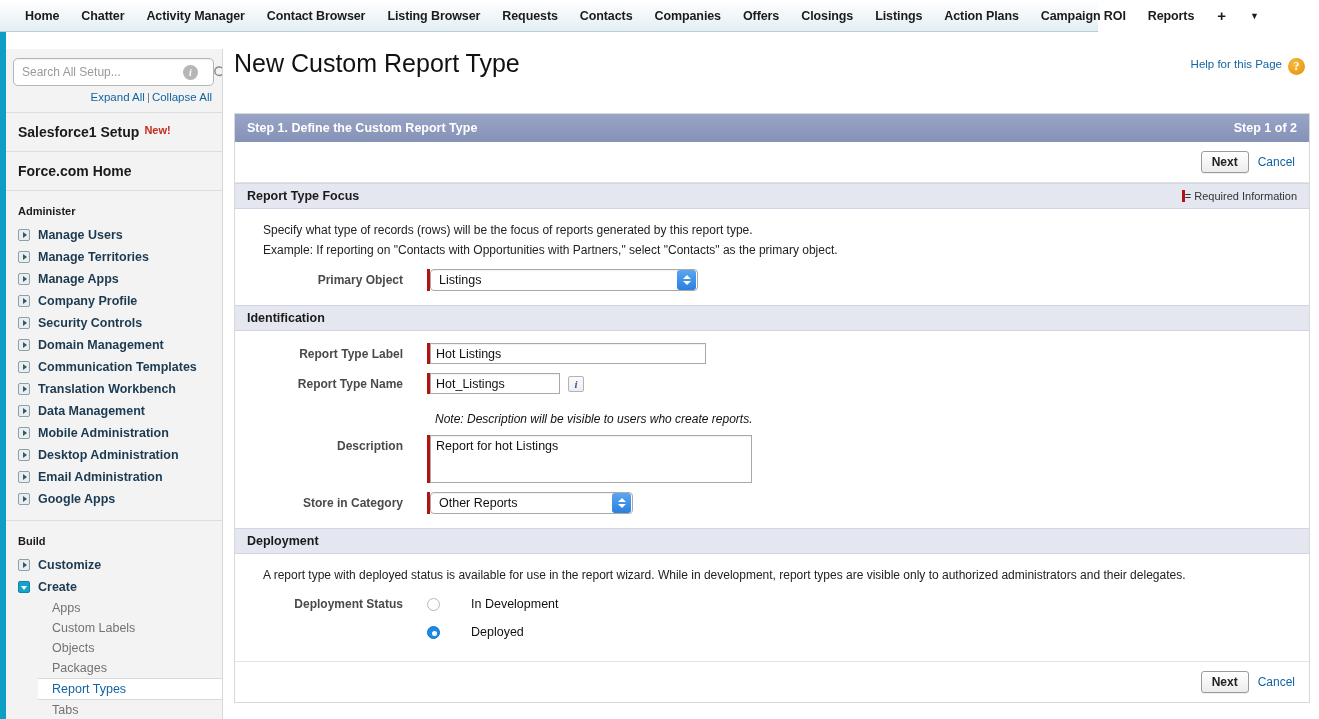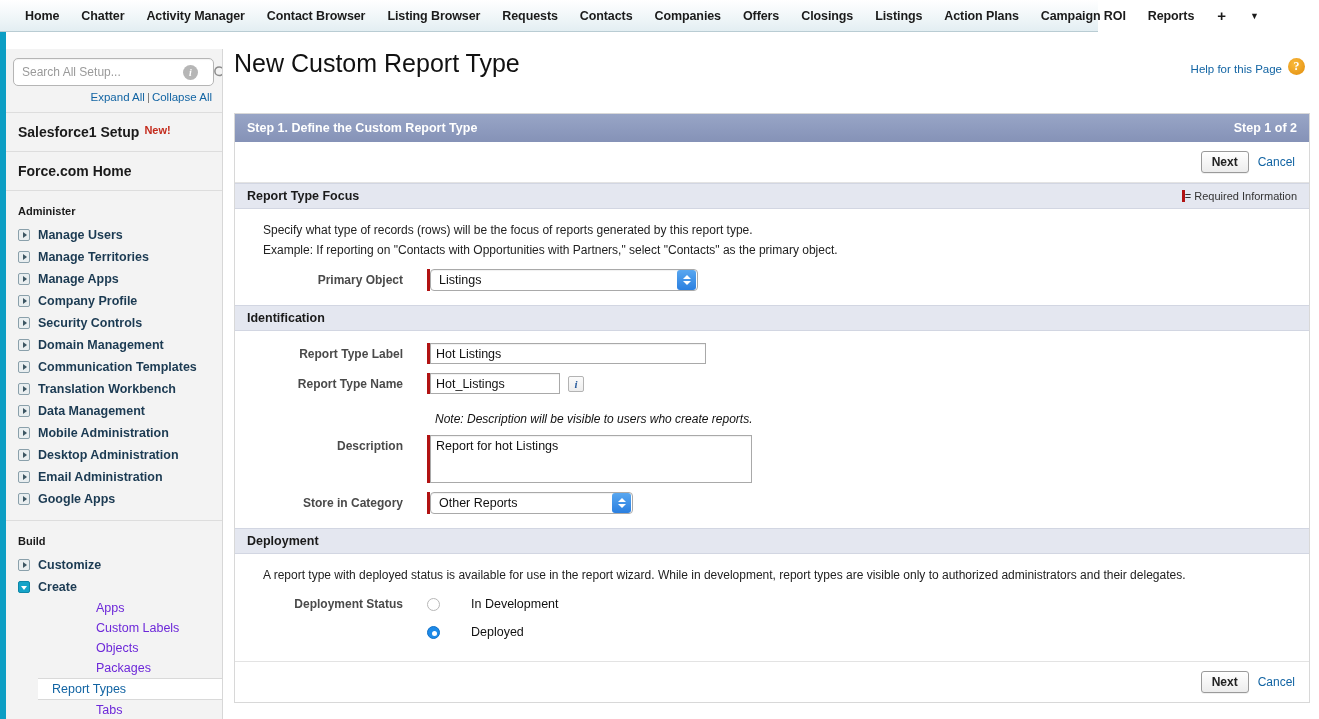--- a/index.html
+++ b/index.html
@@ -133,23 +133,22 @@
   .twisty.open { background: #15a3c8; border-color: #0e87a8; }
   .twisty.open::after {
     border-left: 3.5px solid transparent;
     border-right: 3.5px solid transparent;
     border-top: 4px solid #ffffff;
     border-bottom: 0;
     margin-left: 0; margin-top: 1px;
   }
   .sub-item {
     padding: 3px 0 3px 46px;
-    font-size: 12.5px; color: #6d28d9;
+    font-size: 12.5px; color: #737373;
     cursor: pointer;
-    margin-left: 44px;
   }
   .sub-item.selected {
     background: #ffffff;
     border-top: 1px solid #d9d9d9;
     border-bottom: 1px solid #d9d9d9;
     color: #1264a3;
     margin-left: 32px;
     padding-left: 14px;
     width: 186px;
   }
@@ -162,21 +161,21 @@
     overflow: hidden;
   }
   #page-title {
     position: absolute; left: 10px; top: 17px;
     font-size: 25px; color: #111;
     font-weight: normal;
   }
   #help-link {
     position: absolute; right: 14px; top: 26px;
     font-size: 11.5px;
-    display: flex; align-items: flex-end;
+    display: flex; align-items: flex-start;
   }
   #help-link a { color: #1264a3; text-decoration: none; cursor: pointer; }
   .help-q {
     width: 17px; height: 17px; border-radius: 50%;
     background: radial-gradient(circle at 40% 35%, #fbbb3e, #e08c0b);
     color: #fff; font-size: 12px; font-weight: bold;
     display: flex; align-items: center; justify-content: center;
     margin-left: 6px;
     font-family: "Liberation Serif", serif;
   }

